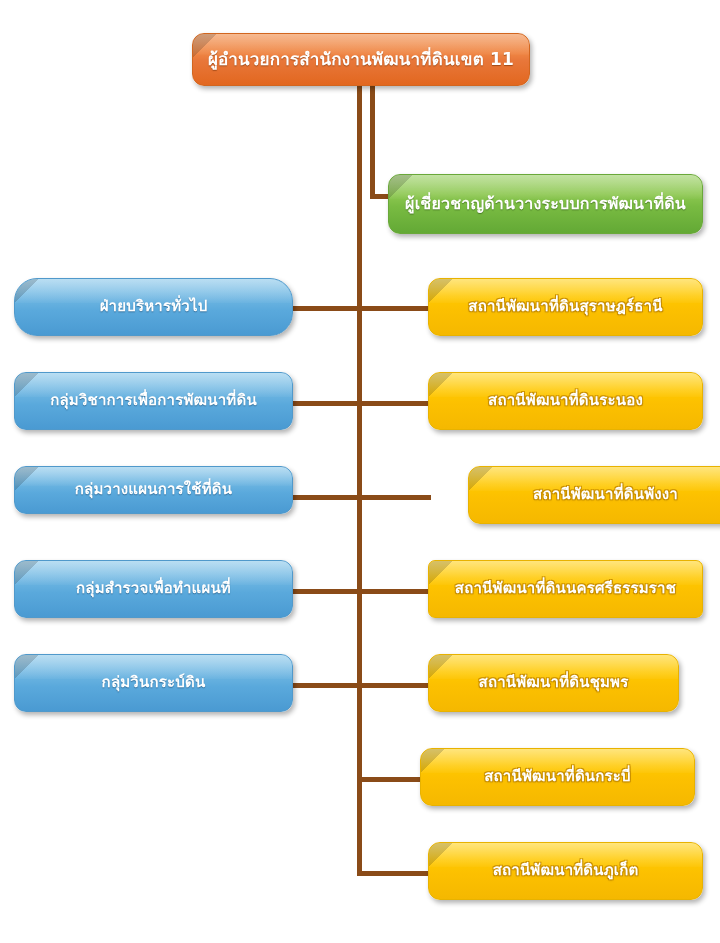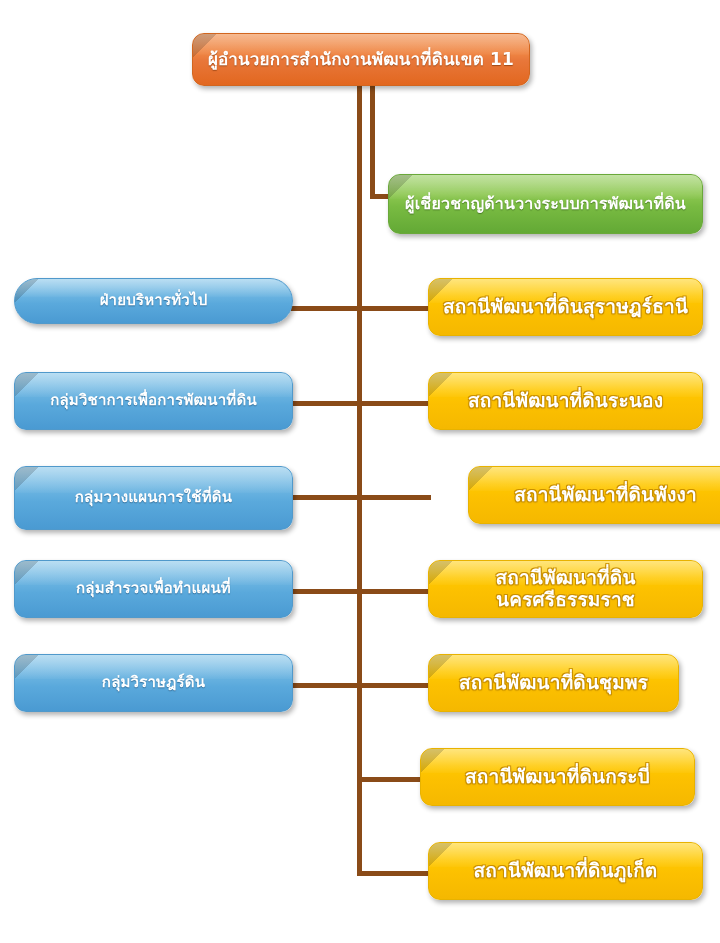--- a/index.html
+++ b/index.html
@@ -118,21 +118,21 @@
   
   .node.station {
     background: linear-gradient(to bottom, #ffd21e 0%, #ffc800 30%, #fcc000 55%, #f5b800 100%);
     border: 1px solid #e8b200;
   }
   .node.station::before {
     background: linear-gradient(to bottom, rgba(255,255,255,0.42), rgba(255,255,255,0.03));
   }
   .node.station .label {
     color: #ffffff;
-    font-size: 19px;
+    font-size: 15px;
     text-shadow:
       -1px -1px 0 #c98f00,
        1px -1px 0 #c98f00,
       -1px  1px 0 #c98f00,
        1px  1px 0 #c98f00,
        0 1px 2px rgba(150,105,0,0.6);
     font-family: Liberation Serif, serif;
   }
 </style>
 </head>
@@ -155,46 +155,46 @@
   <div class="line h" style="left:357px; top:871px; width:74px;"></div>
 
   <div class="node root" style="left:192px; top:33px; width:338px; height:53px;">
     <span class="label">ผู้อำนวยการสำนักงานพัฒนาที่ดินเขต 11</span>
   </div>
 
   <div class="node advisor" style="left:388px; top:166px; width:315px; height:60px;margin-top:8px;">
     <span class="label">ผู้เชี่ยวชาญด้านวางระบบการพัฒนาที่ดิน</span>
   </div>
 
-  <div class="node division" style="left:14px; top:278px; width:279px; height:46px;border-radius:23px;">
+  <div class="node division" style="left:14px; top:278px; width:279px; height:58px;border-radius:23px;">
     <span class="label">ฝ่ายบริหารทั่วไป</span>
   </div>
   <div class="node division" style="left:14px; top:372px; width:279px; height:58px;">
     <span class="label">กลุ่มวิชาการเพื่อการพัฒนาที่ดิน</span>
   </div>
-  <div class="node division" style="left:14px; top:466px; width:279px; height:64px;">
+  <div class="node division" style="left:14px; top:466px; width:279px; height:48px;">
     <span class="label">กลุ่มวางแผนการใช้ที่ดิน</span>
   </div>
   <div class="node division" style="left:14px; top:560px; width:279px; height:58px;">
     <span class="label">กลุ่มสำรวจเพื่อทำแผนที่</span>
   </div>
   <div class="node division" style="left:14px; top:654px; width:279px; height:58px;">
-    <span class="label">กลุ่มวิราษฎร์ดิน</span>
+    <span class="label">กลุ่มวินกระบ์ดิน</span>
   </div>
 
   <div class="node station" style="left:428px; top:278px; width:275px; height:58px;">
     <span class="label">สถานีพัฒนาที่ดินสุราษฎร์ธานี</span>
   </div>
   <div class="node station" style="left:428px; top:372px; width:275px; height:58px;">
     <span class="label">สถานีพัฒนาที่ดินระนอง</span>
   </div>
   <div class="node station" style="left:428px; top:466px; width:275px; height:58px;margin-left:40px;">
     <span class="label">สถานีพัฒนาที่ดินพังงา</span>
   </div>
-  <div class="node station" style="left:428px; top:560px; width:275px; height:58px;">
+  <div class="node station" style="left:428px; top:560px; width:275px; height:58px;border-radius:7px;">
     <span class="label">สถานีพัฒนาที่ดินนครศรีธรรมราช</span>
   </div>
   <div class="node station" style="left:428px; top:654px; width:251px; height:58px;">
     <span class="label">สถานีพัฒนาที่ดินชุมพร</span>
   </div>
   <div class="node station" style="left:420px; top:748px; width:275px; height:58px;">
     <span class="label">สถานีพัฒนาที่ดินกระบี่</span>
   </div>
   <div class="node station" style="left:428px; top:842px; width:275px; height:58px;">
     <span class="label">สถานีพัฒนาที่ดินภูเก็ต</span>

